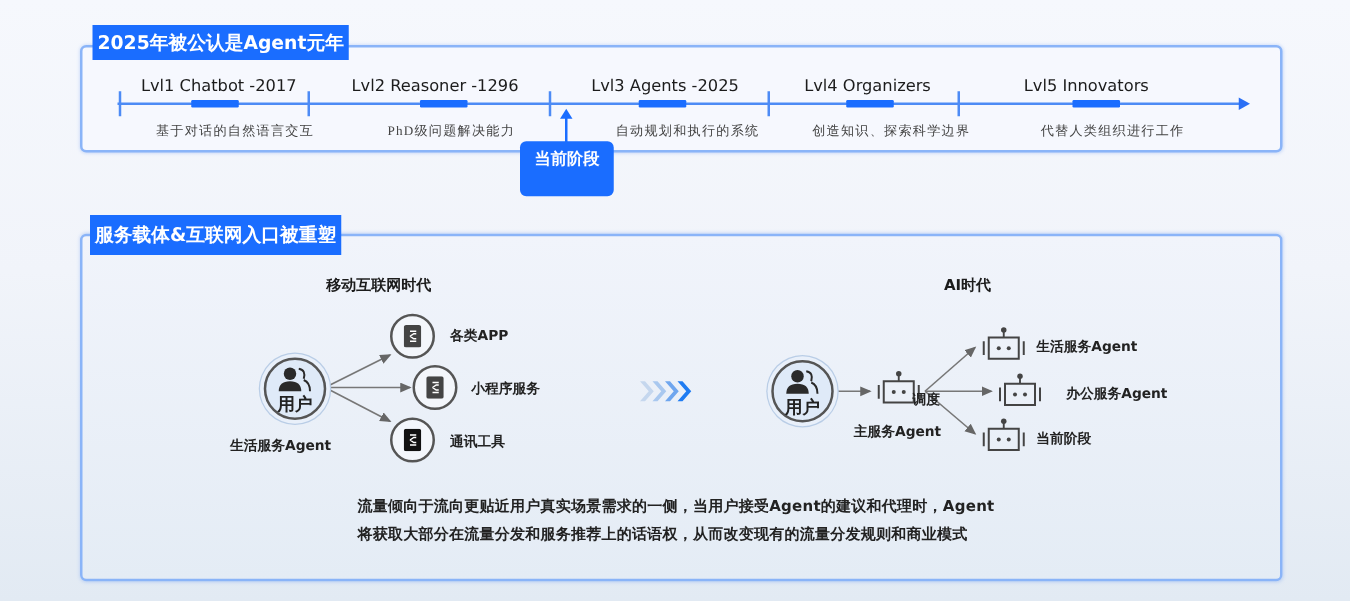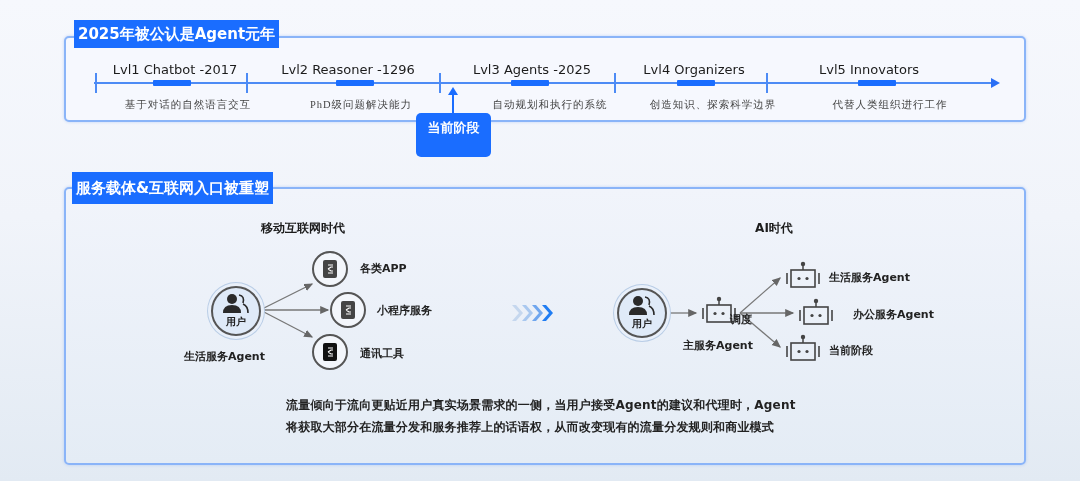--- a/index.html
+++ b/index.html
@@ -37,21 +37,21 @@
   #current-stage { position: absolute; left: 416px; top: 113px; width: 75px; height: 44px;
     background: #1a6dff; color: #fff; border-radius: 5px; font-size: 13px; font-weight: bold;
     line-height: 30px; text-align: center; }
 
   
   .era-title { position: absolute; font-weight: bold; font-size: 12px; color: #1c1c1c; white-space: nowrap; transform: translateX(-50%); }
   .node-label { position: absolute; font-size: 11px; font-weight: bold; color: #222; white-space: nowrap; }
   .user-circle { position: absolute; width: 46px; height: 46px; border-radius: 50%;
     border: 2px solid #555; background: #dfeaf8; box-shadow: 0 0 0 3px #e9f0fa, 0 0 0 4px #b9cde6; }
   .user-circle svg { position: absolute; left: 9px; top: 5px; }
-  .user-circle .ulabel { position: absolute; left: 0; right: 0; top: 27px; text-align: center; font-size: 10px; font-weight: bold; color: #222; }
+  .user-circle .ulabel { position: absolute; left: 0; right: 0; top: 27px; text-align: center; font-size: 14px; font-weight: bold; color: #222; }
   .app-circle { position: absolute; width: 32px; height: 32px; border-radius: 50%; border: 2px solid #555; background: #f3f6fb; }
   .app-circle svg { position: absolute; left: 9px; top: 7px; }
   .robot { position: absolute; }
   .conn { position: absolute; left: 0; top: 0; }
   #chevrons { position: absolute; left: 510px; top: 302px; }
   .summary { position: absolute; left: 286px; font-size: 12px; font-weight: bold; color: #222; white-space: nowrap; letter-spacing: 0.2px; }
 </style>
 </head>
 <body>
 

